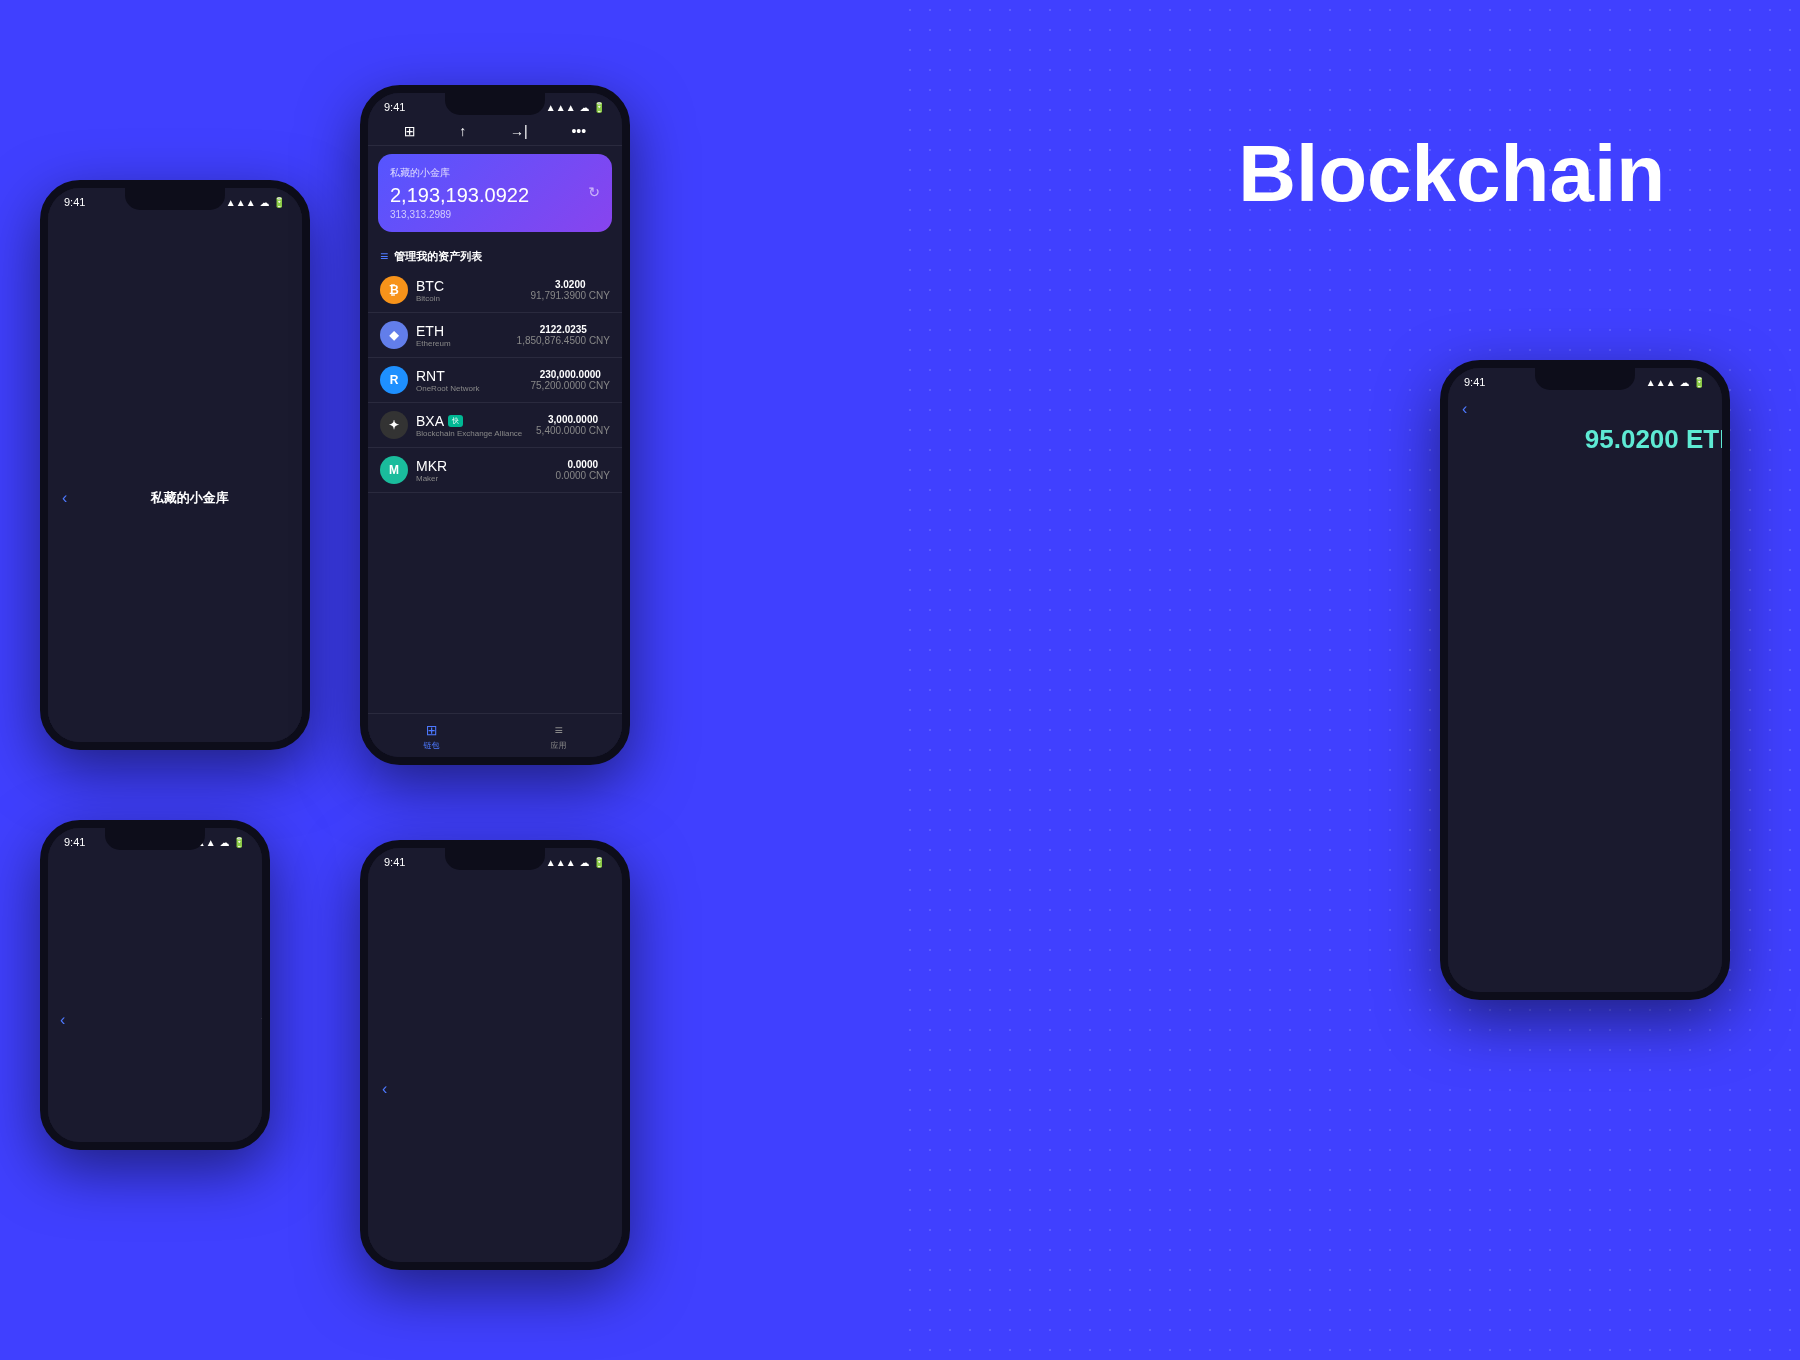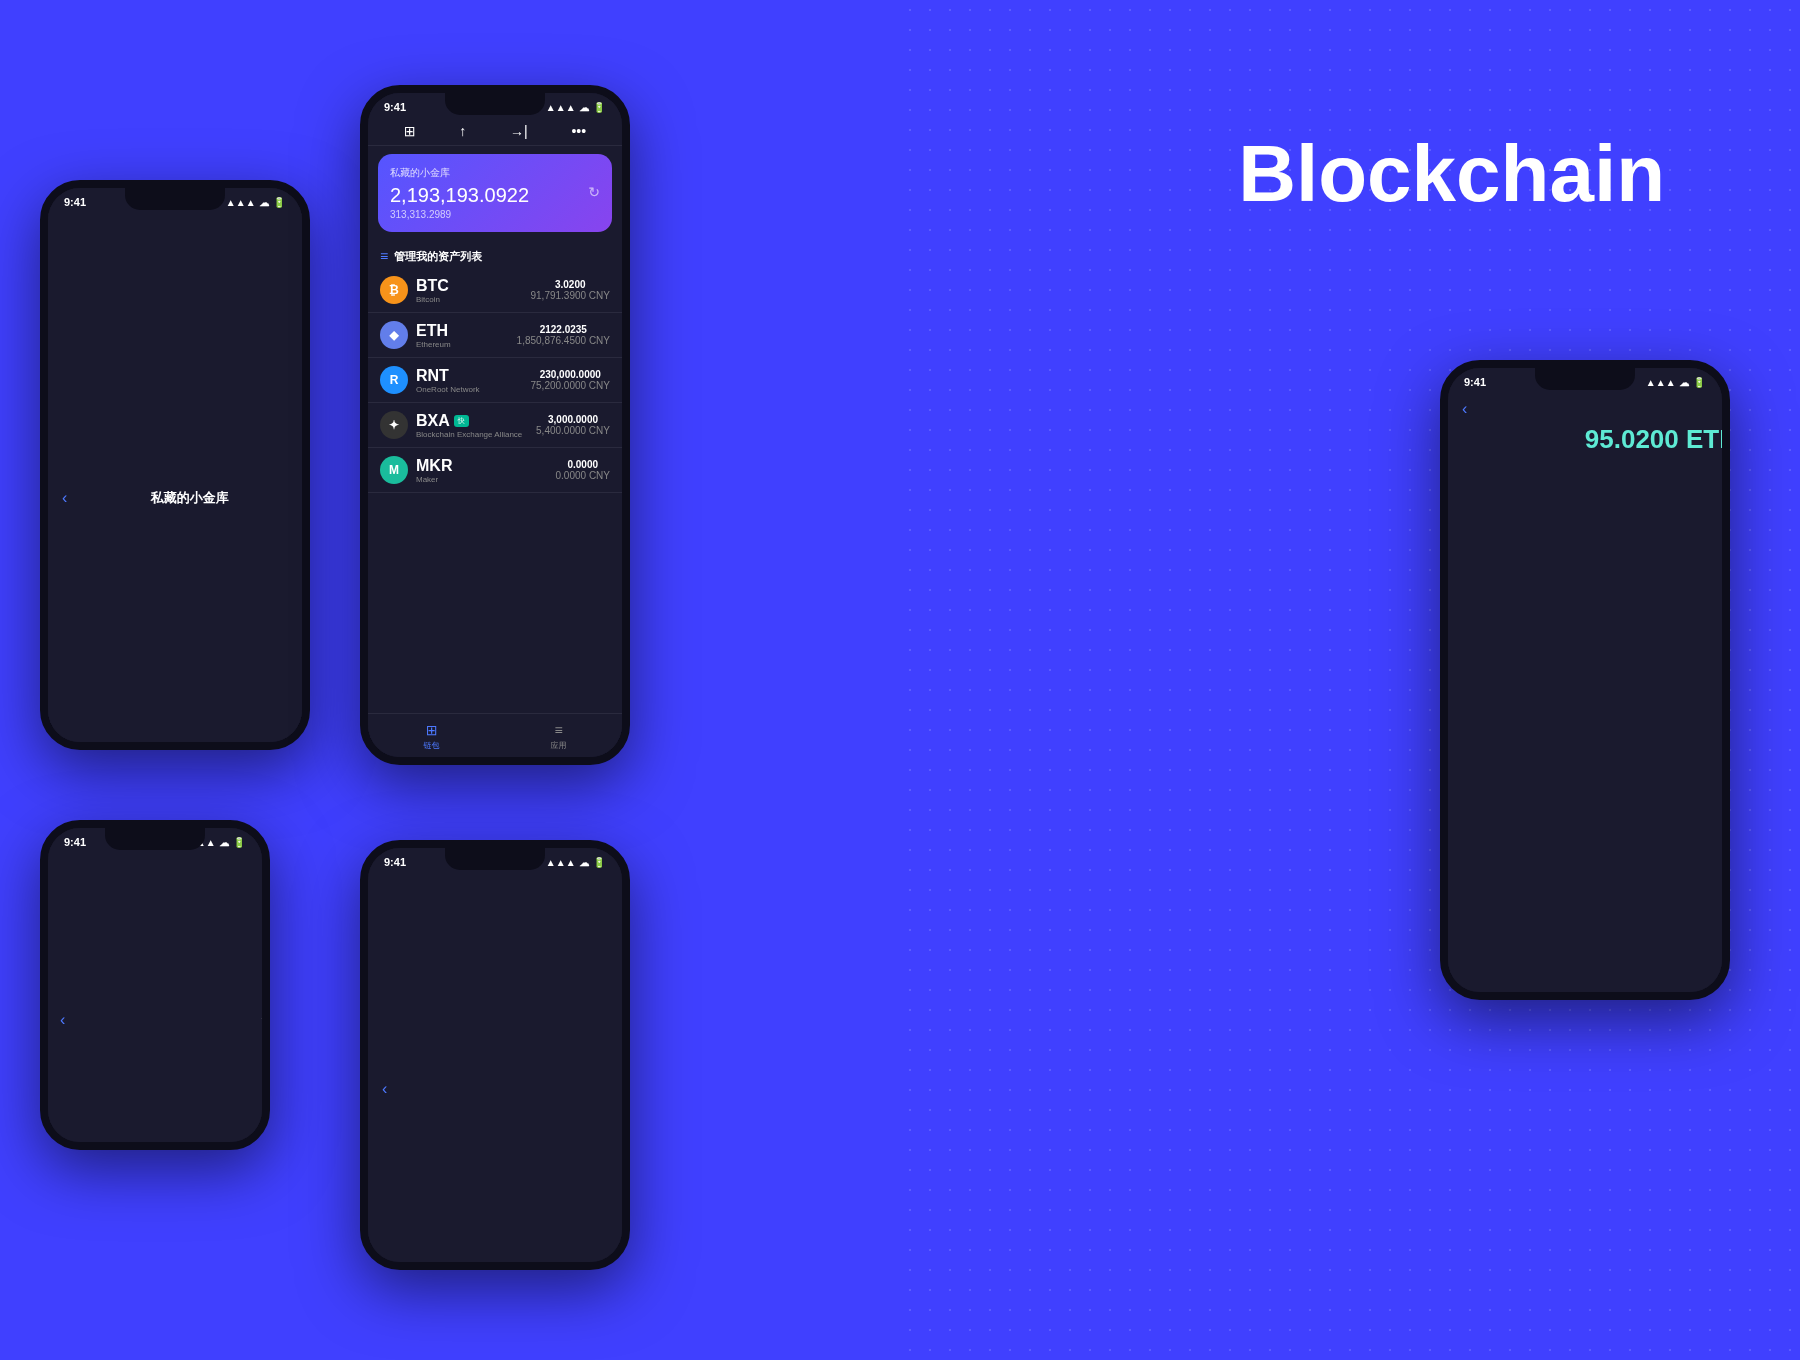--- a/index.html
+++ b/index.html
@@ -56,21 +56,21 @@
     }
 
     
     .status-bar {
       display: flex;
       justify-content: space-between;
       align-items: center;
       padding: 8px 16px 4px;
       font-size: 11px;
       color: white;
-      font-weight: 700;
+      font-weight: 400;
     }
 
     .status-icons {
       display: flex;
       gap: 4px;
       align-items: center;
       font-size: 10px;
     }
 
     
@@ -165,21 +165,21 @@
       flex-shrink: 0;
     }
 
     .coin-btc { background: #f7931a; color: white; }
     .coin-eth { background: #627eea; color: white; }
     .coin-rnt { background: #1e90ff; color: white; }
     .coin-bxa { background: #333; color: white; }
     .coin-mkr { background: #1abc9c; color: white; }
 
     .asset-info { flex: 1; }
-    .asset-name { color: white; font-size: 16px; font-weight: 700; }
+    .asset-name { color: white; font-size: 14px; font-weight: 400; }
     .asset-full { color: #888; font-size: 8px; }
 
     .asset-values { text-align: center; }
     .asset-amount { color: white; font-size: 10px; font-weight: 600; }
     .asset-cny { color: #888; font-size: 10px; }
 
     .fast-badge {
       background: #00b894;
       color: white;
       font-size: 7px;

